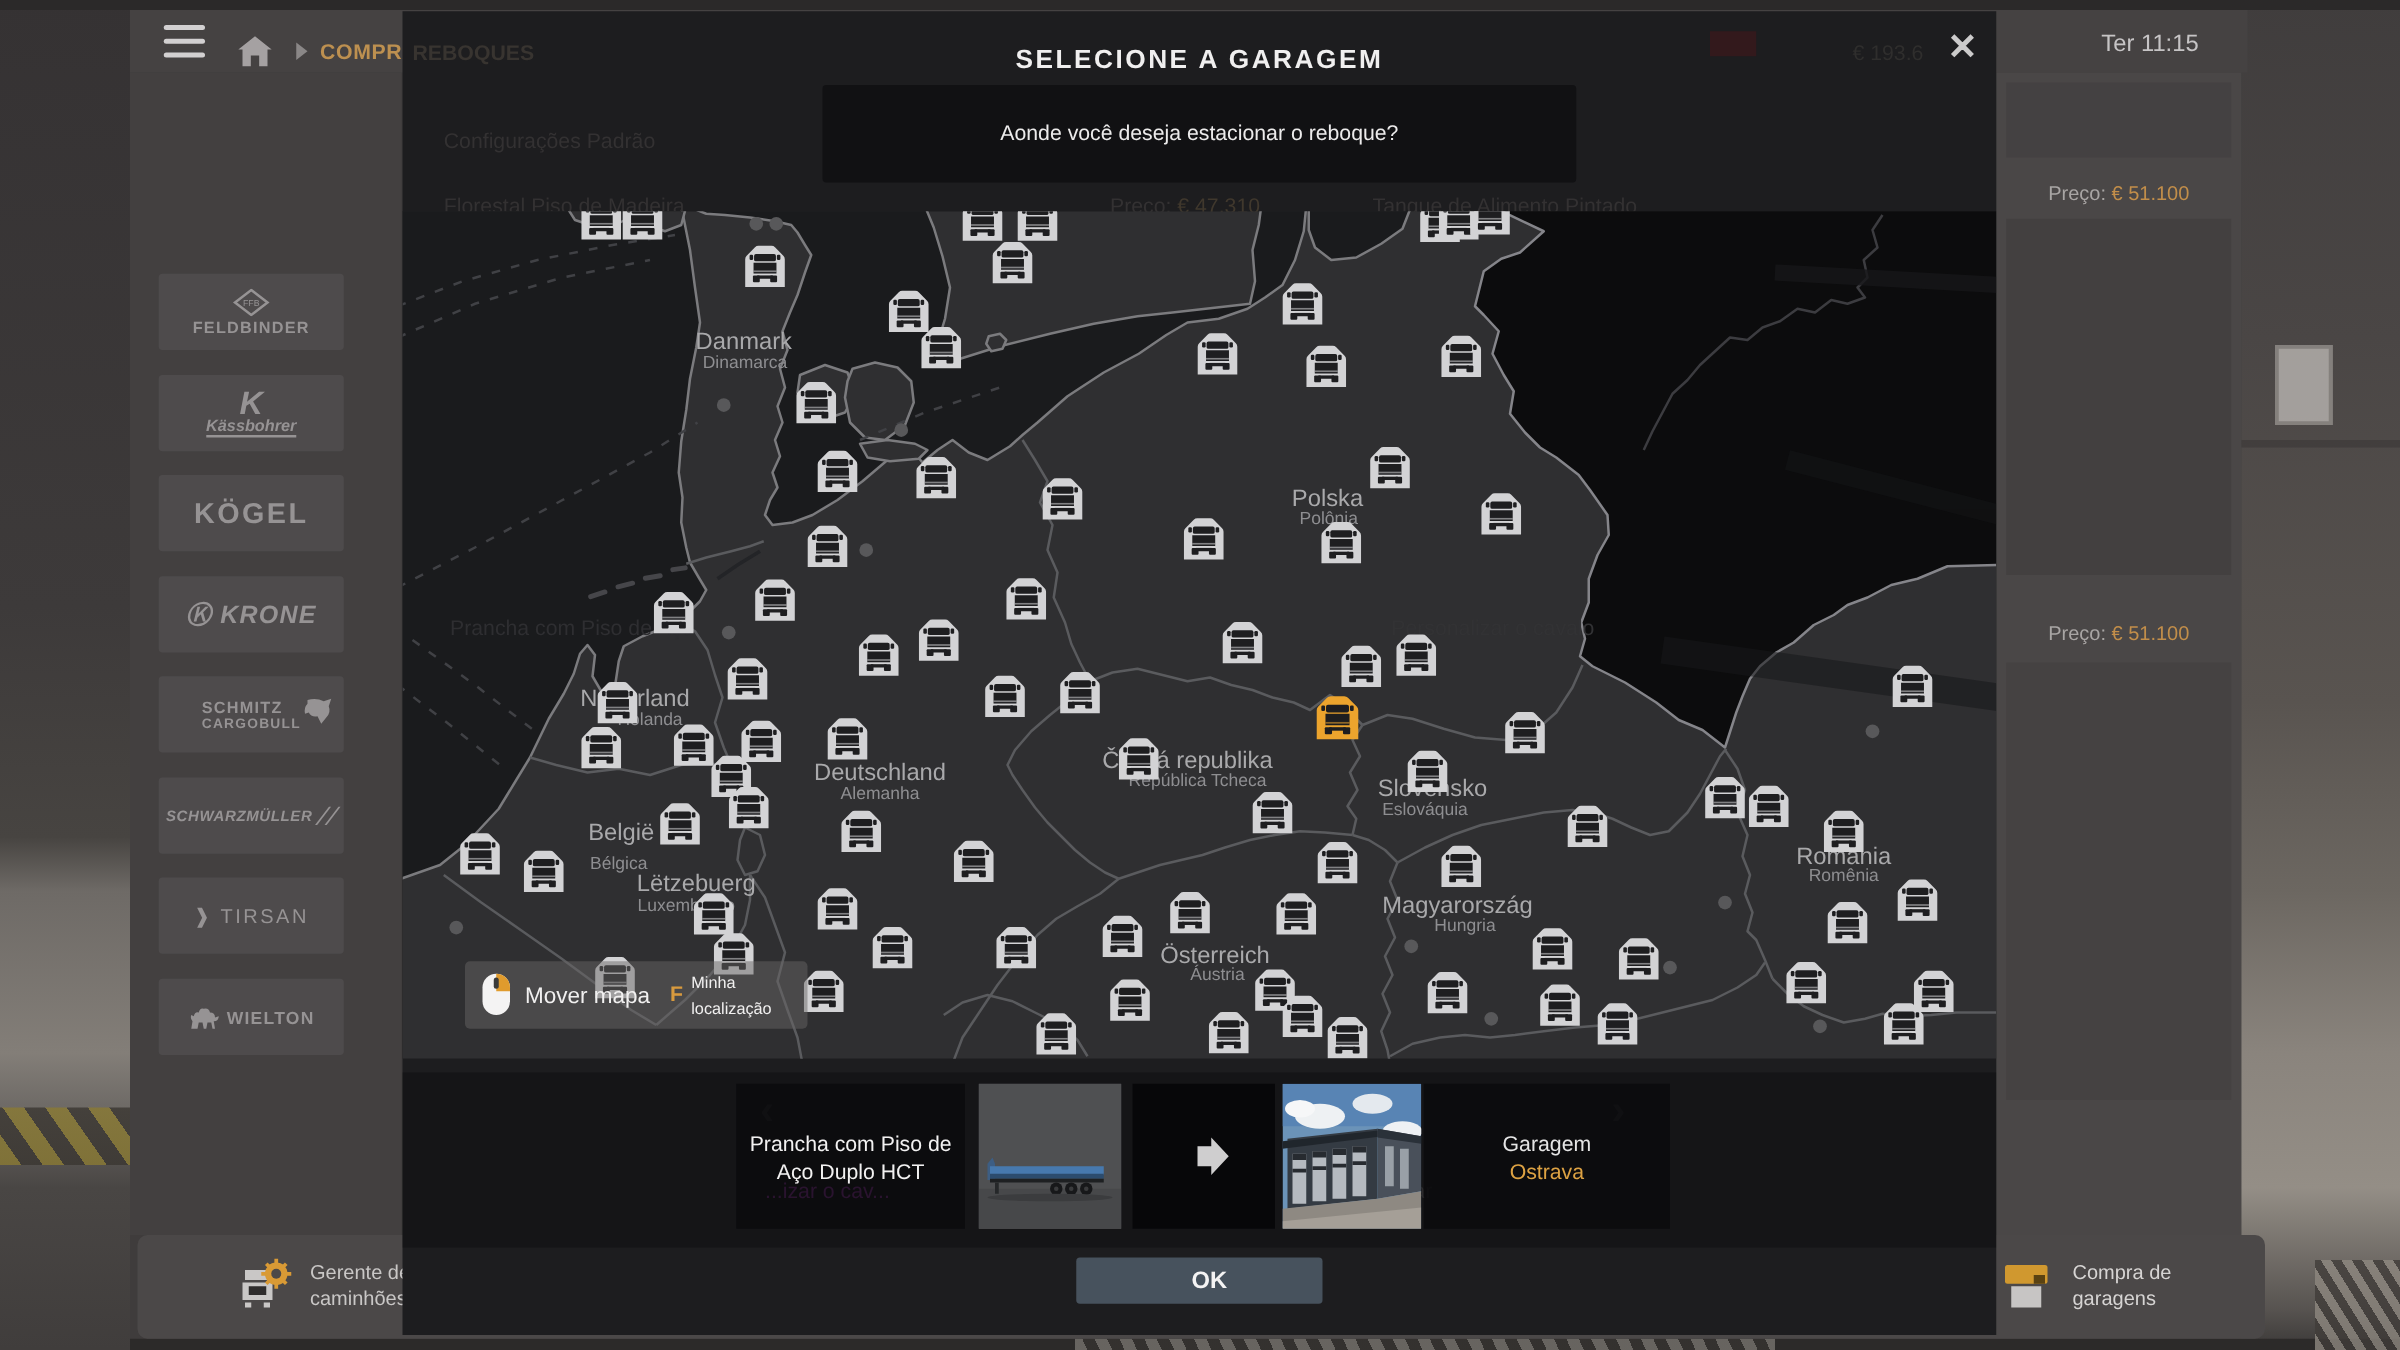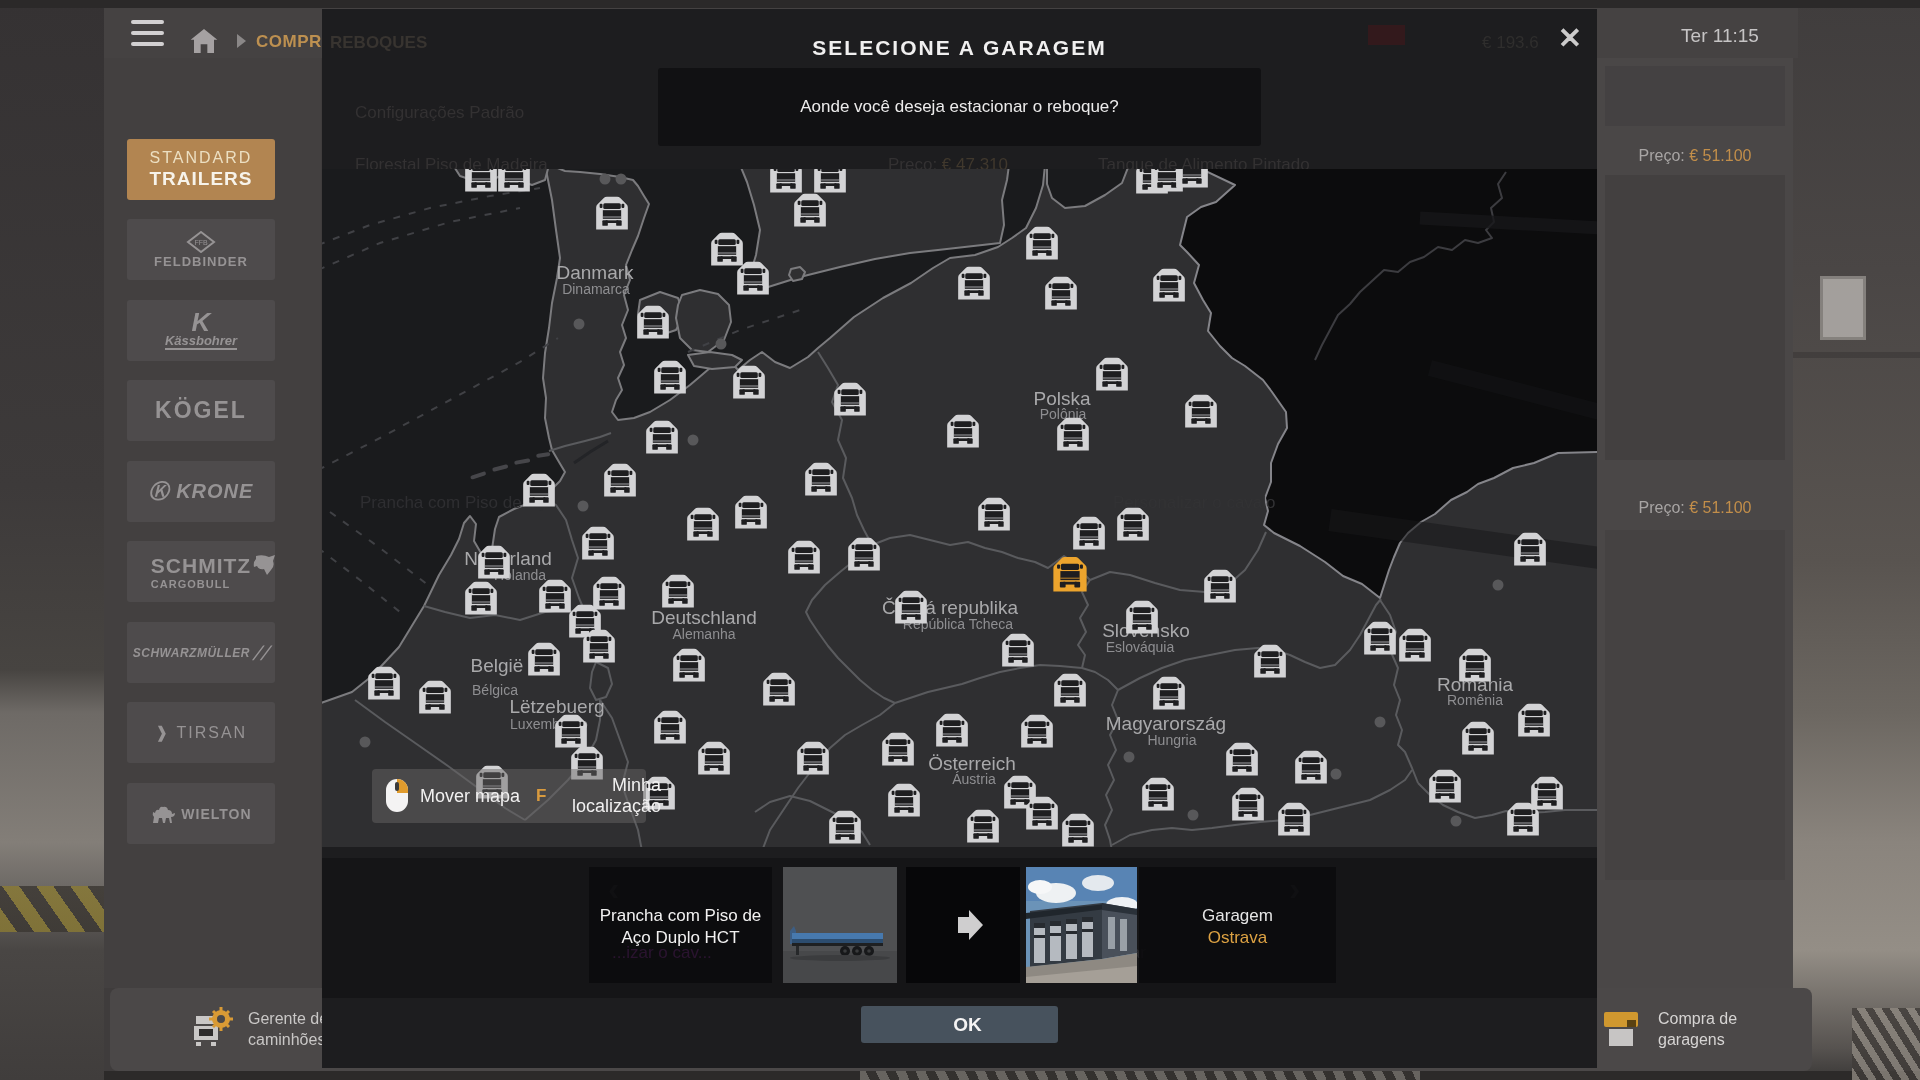--- a/index.html
+++ b/index.html
@@ -56,21 +56,21 @@
 #mx { position:absolute; left:1230px; top:11px; width:36px; height:36px; color:#cccbcb; font-size:29px; font-weight:bold; line-height:36px; text-align:center; }
 #qbox { position:absolute; left:336px; top:59px; width:603px; height:78px; background:#111113; border-radius:3px; }
 #qbox span { position:absolute; width:100%; top:29px; text-align:center; font-size:17px; color:#ecebeb; }
 svg.map { position:absolute; left:0; top:160px; }
 #moverbar { position:absolute; left:50px; top:760px; width:274px; height:54px; background:rgba(105,103,103,.48); border-radius:4px; }
 #mouse { position:absolute; left:14px; top:10px; width:22px; height:33px; background:#f4f3f3; border-radius:11px; }
 #mouse:before { content:""; position:absolute; right:0px; top:0px; width:11px; height:14px; background:#e09b2d; border-radius:0 11px 0 0; }
 #mouse:after { content:""; position:absolute; left:9px; top:3px; width:4px; height:9px; background:#3a3a3a; border-radius:2px; }
 #movertxt { position:absolute; left:48px; top:17px; font-size:18px; color:#f1f0f0; }
 #fkey { position:absolute; left:164px; top:17px; font-size:17px; font-weight:bold; color:#d89a3e; }
-#minha { position:absolute; left:200px; top:6px; font-size:18px; line-height:21px; color:#f1f0f0;text-align:right; }
+#minha { position:absolute; left:181px; top:6px; font-size:13px; line-height:21px; color:#f1f0f0; }
 #strip { position:absolute; left:0; top:849px; width:1275px; height:140px; background:#151517; }
 .cbox { position:absolute; top:858px; height:116px; background:rgba(11,11,13,.85); }
 #clabel { left:267px; width:183px; }
 #clabel div { position:absolute; width:100%; text-align:center; font-size:17px; line-height:22px; color:#f2f1f1; top:38px; }
 #ctrailer { left:461px; width:114px; background:#505053; }
 #carrow { left:584px; width:114px; background:rgba(7,7,9,.92); }
 #cphoto { left:704px; width:111px; }
 #cgar { left:817px; width:197px; }
 #cgar div { position:absolute; width:100%; text-align:center; font-size:17px; line-height:22px; top:38px; }
 .chev { position:absolute; font-size:34px; font-weight:bold; color:#303032; top:860px; }
@@ -95,44 +95,40 @@
   <div class="hline" style="top:34px"></div>
   <svg class="abs" id="home" viewBox="0 0 24 24">
         <path fill="currentColor" d="M12 3 L22 11 L19.5 11 L19.5 21 L14.5 21 L14.5 14.5 L9.5 14.5 L9.5 21 L4.5 21 L4.5 11 L2 11 Z"></path>
       </svg>
   <div class="abs" id="bc-arrow"></div>
   <div class="abs" id="bc">COMPRA DE REBOQUES</div>
 </div>
 <div class="abs" id="clock">Ter 11:15</div>
 
 <div class="abs" id="sidecol"></div>
-<div class="sbtn gold" style="top:139px">
-      <div style="font-size:16px;letter-spacing:2px;color:#ecdfc2;">STANDARD</div>
-      <div style="font-size:19px;font-weight:bold;letter-spacing:1px;color:#f7f3ea;margin-top:1px;">TRAILERS</div>
-    </div>
 <div class="sbtn " style="top:219px">
       <svg width="34" height="22" viewBox="0 0 34 22">
         <path d="M17 1 L30 11 L17 21 L4 11 Z" fill="none" stroke="#969394" stroke-width="2"></path>
         <text x="17" y="14" text-anchor="middle" font-size="7" fill="#969394">FFB</text>
       </svg>
       <div style="font-size:13px;font-weight:bold;letter-spacing:1px;margin-top:1px;">FELDBINDER</div>
     </div>
 <div class="sbtn " style="top:300px">
       <div style="font-size:26px;font-weight:bold;font-style:italic;line-height:22px;">K</div>
       <div style="font-size:13px;font-weight:bold;font-style:italic;border-bottom:2px solid #969394;">Kässbohrer</div>
     </div>
 <div class="sbtn " style="top:380px">
       <div style="font-size:23px;font-weight:bold;letter-spacing:2px;">KÖGEL</div>
     </div>
 <div class="sbtn " style="top:461px">
       <div style="font-size:20px;font-weight:bold;font-style:italic;letter-spacing:1px;">Ⓚ KRONE</div>
     </div>
 <div class="sbtn " style="top:541px">
       <div style="position:relative;">
-        <div style="font-size:21px;font-weight:bold;letter-spacing:1px;">SCHMITZ</div>
+        <div style="font-size:13px;font-weight:bold;letter-spacing:1px;">SCHMITZ</div>
         <div style="font-size:11px;font-weight:bold;letter-spacing:1px;">CARGOBULL</div>
         <svg style="position:absolute;right:-26px;top:0px" width="24" height="22" viewBox="0 0 24 22">
           <path fill="#969394" d="M3 2 Q10 0 16 3 L22 1 L20 7 Q22 12 18 16 L14 21 L11 15 Q6 16 4 12 L1 13 Q0 8 3 5 Z"></path>
         </svg>
       </div>
     </div>
 <div class="sbtn " style="top:622px">
       <div style="font-size:12px;font-weight:bold;font-style:italic;letter-spacing:.5px;">SCHWARZMÜLLER ╱╱</div>
     </div>
 <div class="sbtn " style="top:702px">

